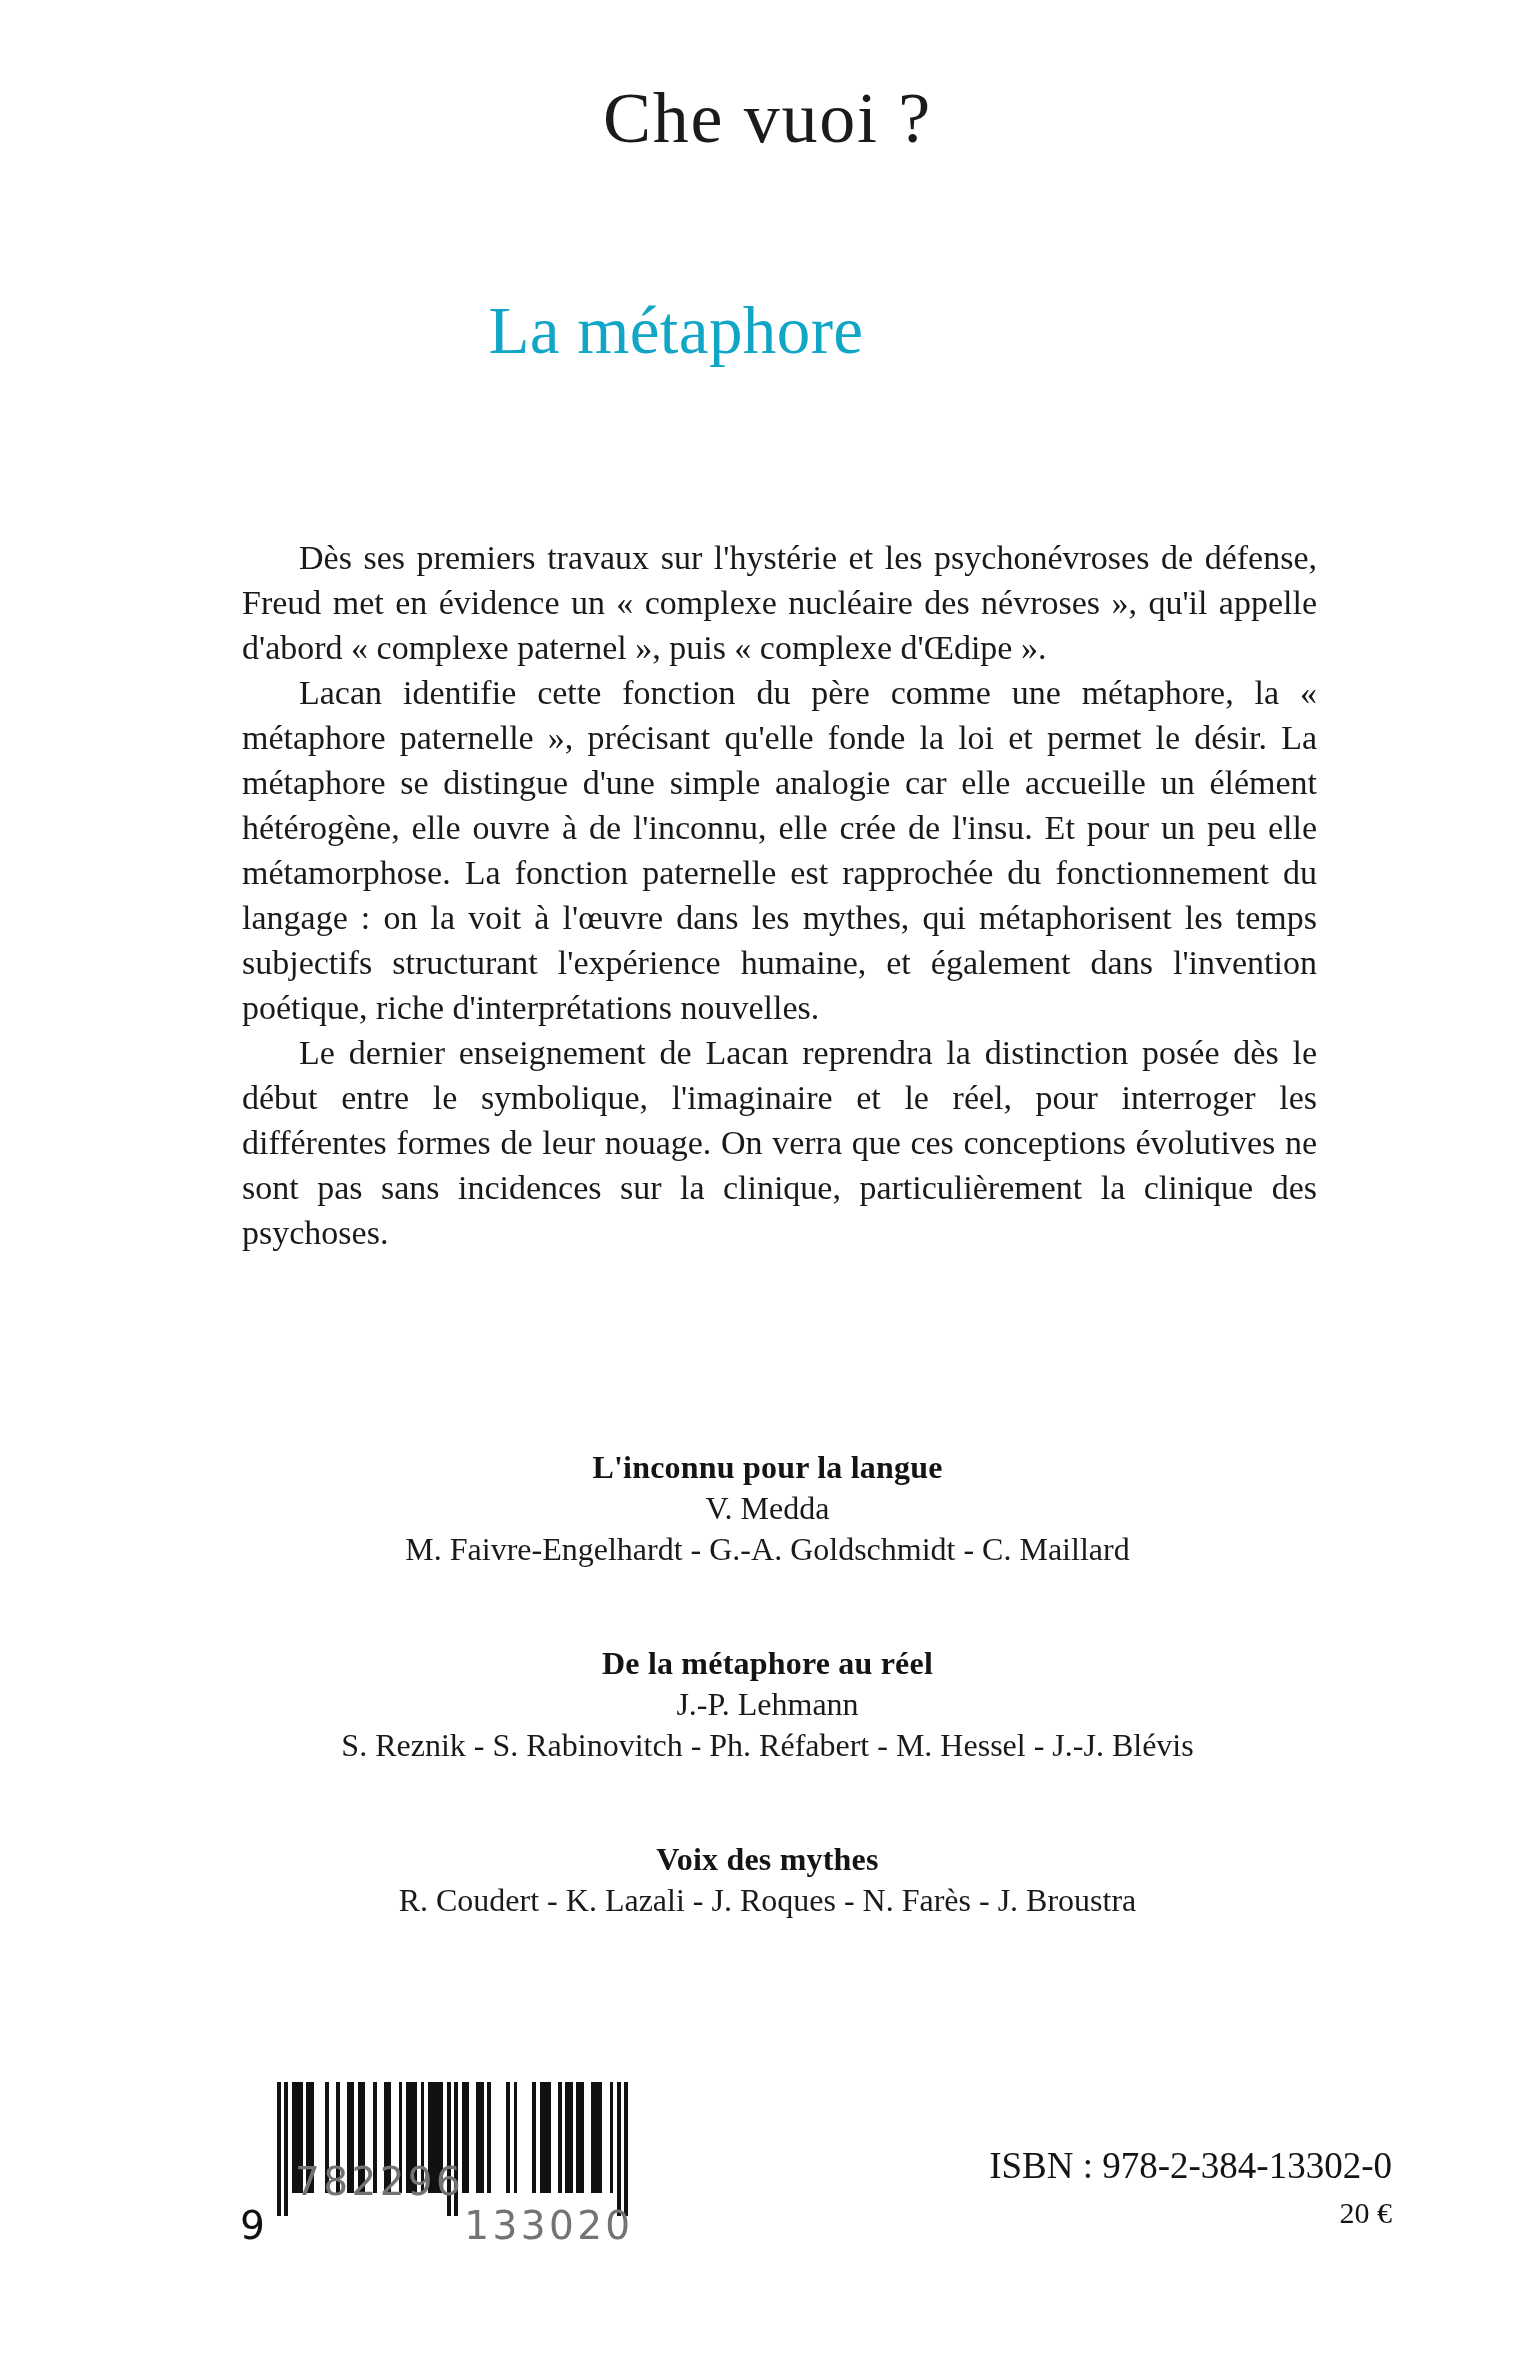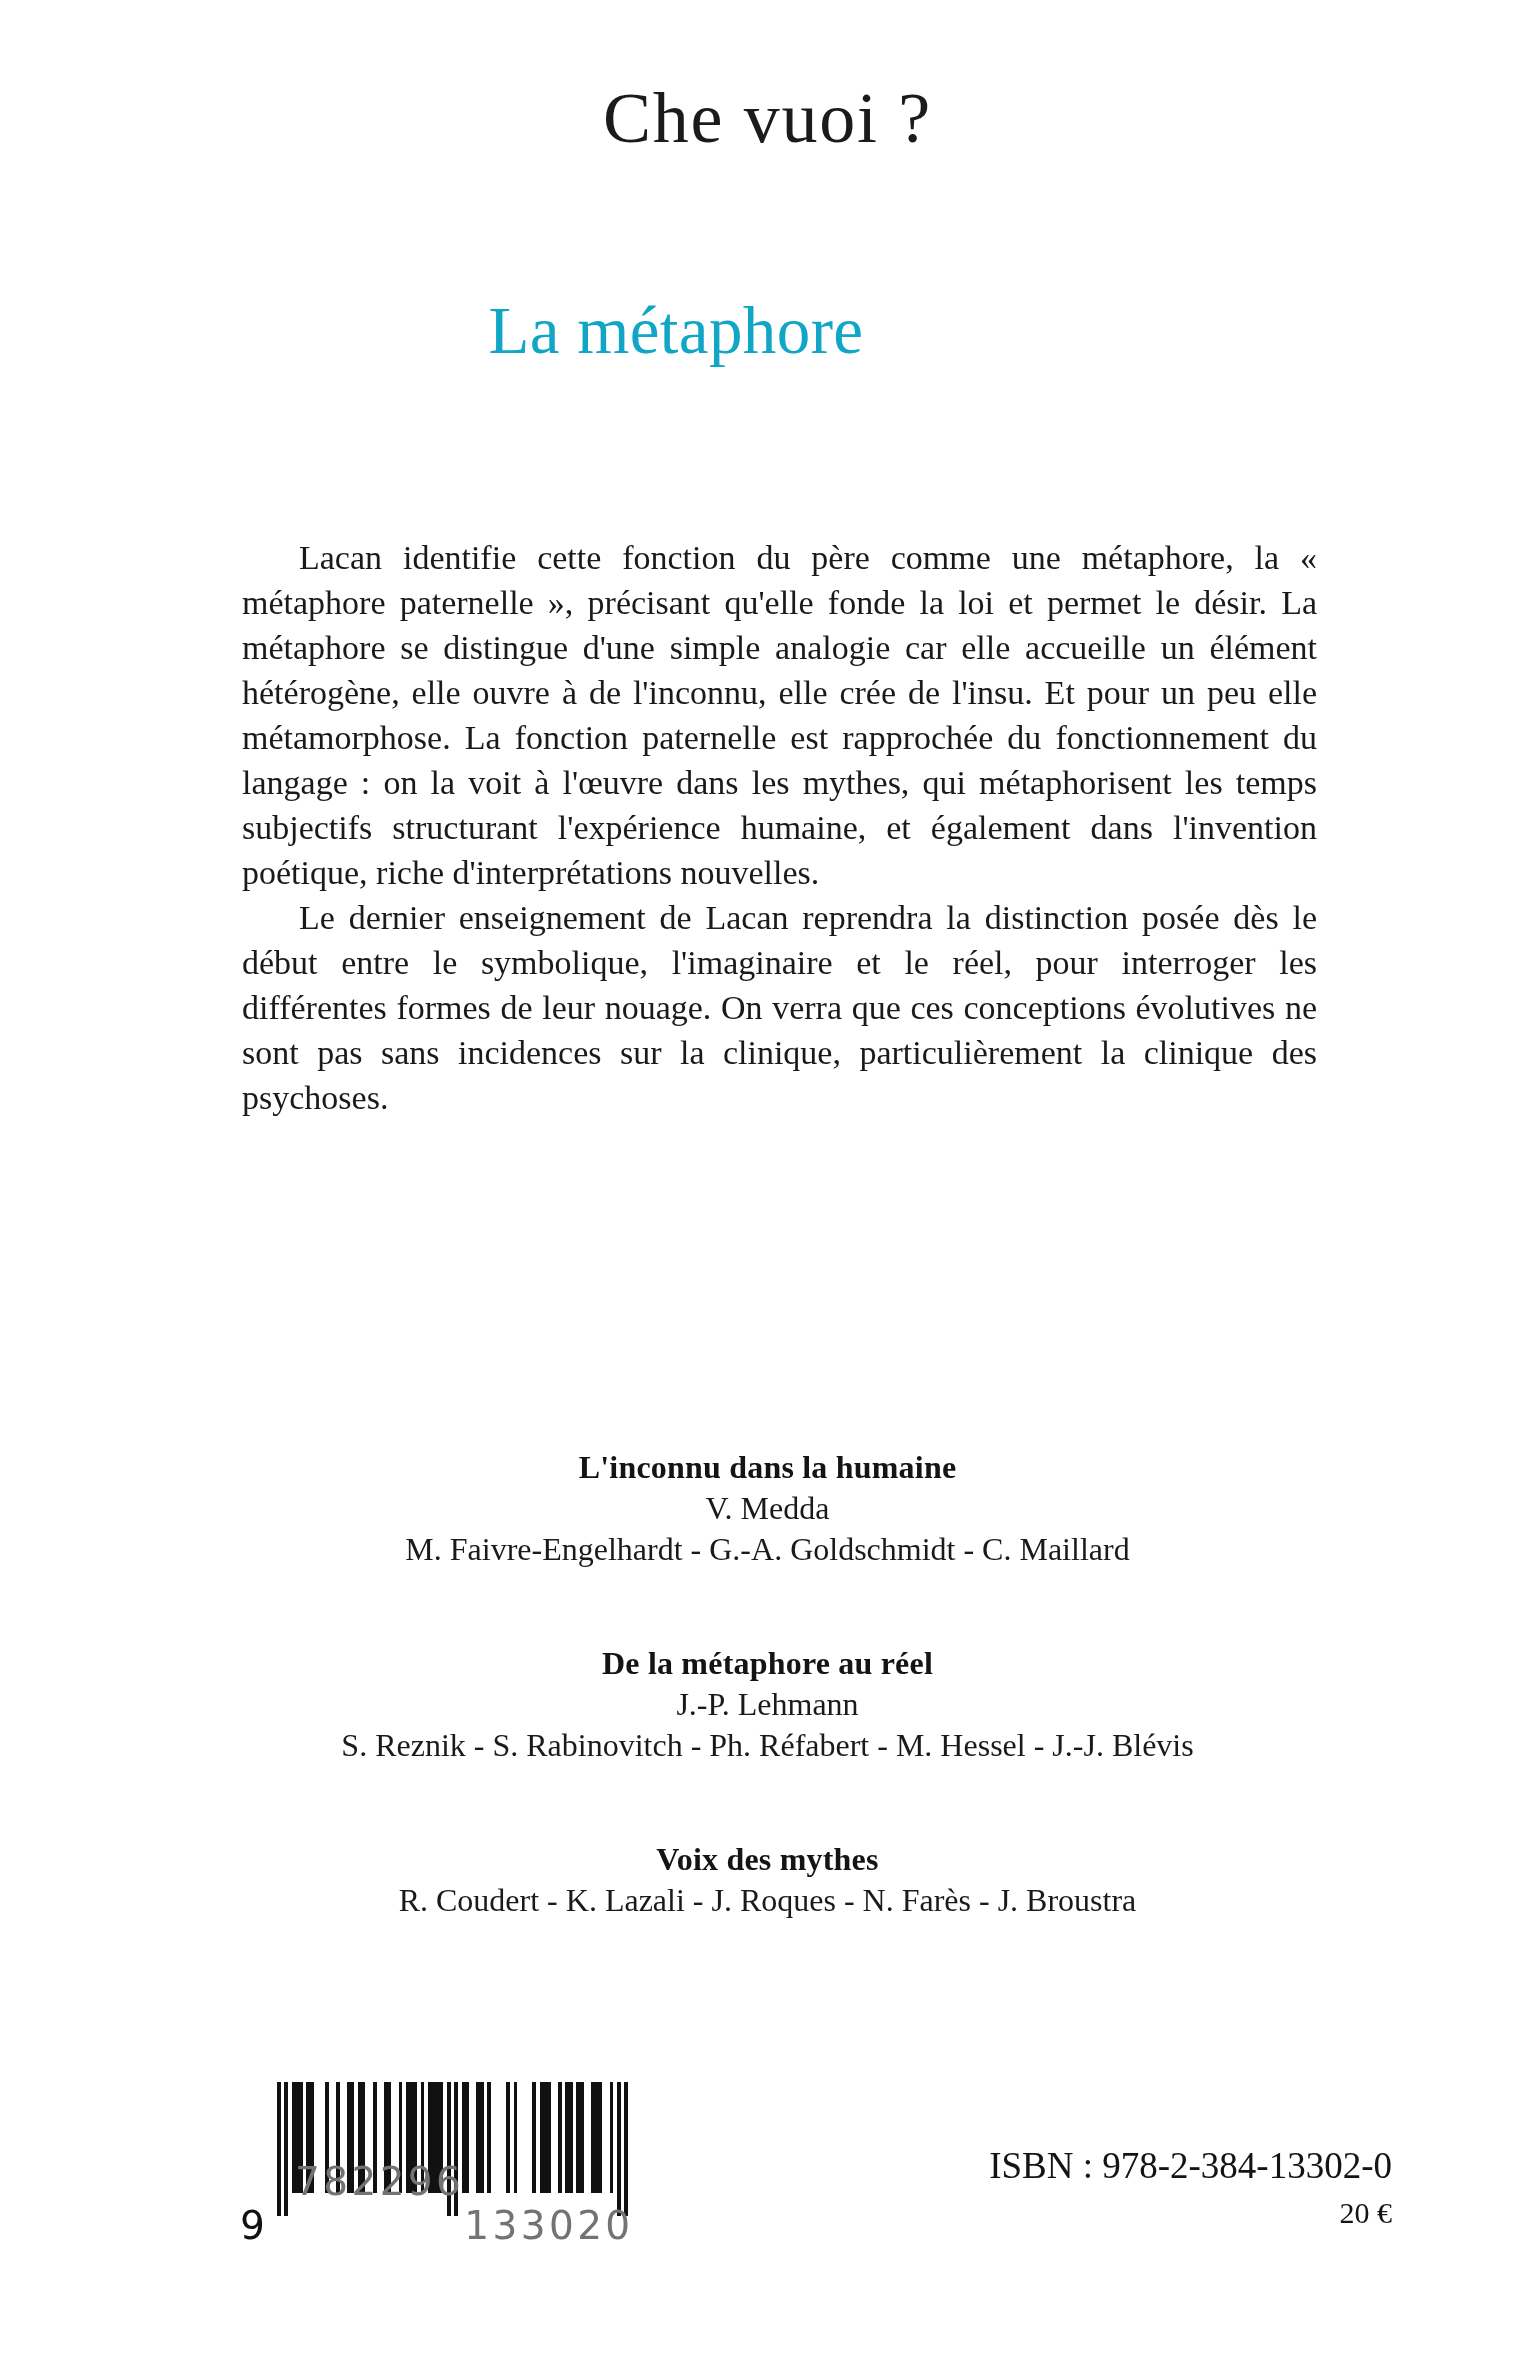--- a/index.html
+++ b/index.html
@@ -181,28 +181,29 @@
 </head>
 <body>
 
 <div class="page">
 
   <div class="series-title">Che vuoi ?</div>
 
   <div class="book-title">La métaphore</div>
 
   <div class="blurb">
+    <p>Dès ses premiers travaux sur l'hystérie et les psychonévroses de défense, Freud met en évidence un « complexe nucléaire des névroses », qu'il appelle d'abord « complexe paternel », puis « complexe d'Œdipe ».</p>
     <p>Lacan identifie cette fonction du père comme une métaphore, la « métaphore paternelle », précisant qu'elle fonde la loi et permet le désir. La métaphore se distingue d'une simple analogie car elle accueille un élément hétérogène, elle ouvre à de l'inconnu, elle crée de l'insu. Et pour un peu elle métamorphose. La fonction paternelle est rapprochée du fonctionnement du langage : on la voit à l'œuvre dans les mythes, qui métaphorisent les temps subjectifs structurant l'expérience humaine, et également dans l'invention poétique, riche d'interprétations nouvelles.</p>
     <p>Le dernier enseignement de Lacan reprendra la distinction posée dès le début entre le symbolique, l'imaginaire et le réel, pour interroger les différentes formes de leur nouage. On verra que ces conceptions évolutives ne sont pas sans incidences sur la clinique, particulièrement la clinique des psychoses.</p>
   </div>
 
   <div class="sections">
 
     <div class="section gap-lg">
-      <div class="section-heading">L'inconnu dans la humaine</div>
+      <div class="section-heading">L'inconnu pour la langue</div>
       <div class="section-names">V. Medda</div>
       <div class="section-names">M. Faivre-Engelhardt - G.-A. Goldschmidt - C. Maillard</div>
     </div>
 
     <div class="section gap-lg">
       <div class="section-heading">De la métaphore au réel</div>
       <div class="section-names">J.-P. Lehmann</div>
       <div class="section-names">S. Reznik - S. Rabinovitch - Ph. Réfabert - M. Hessel - J.-J. Blévis</div>
     </div>
 

